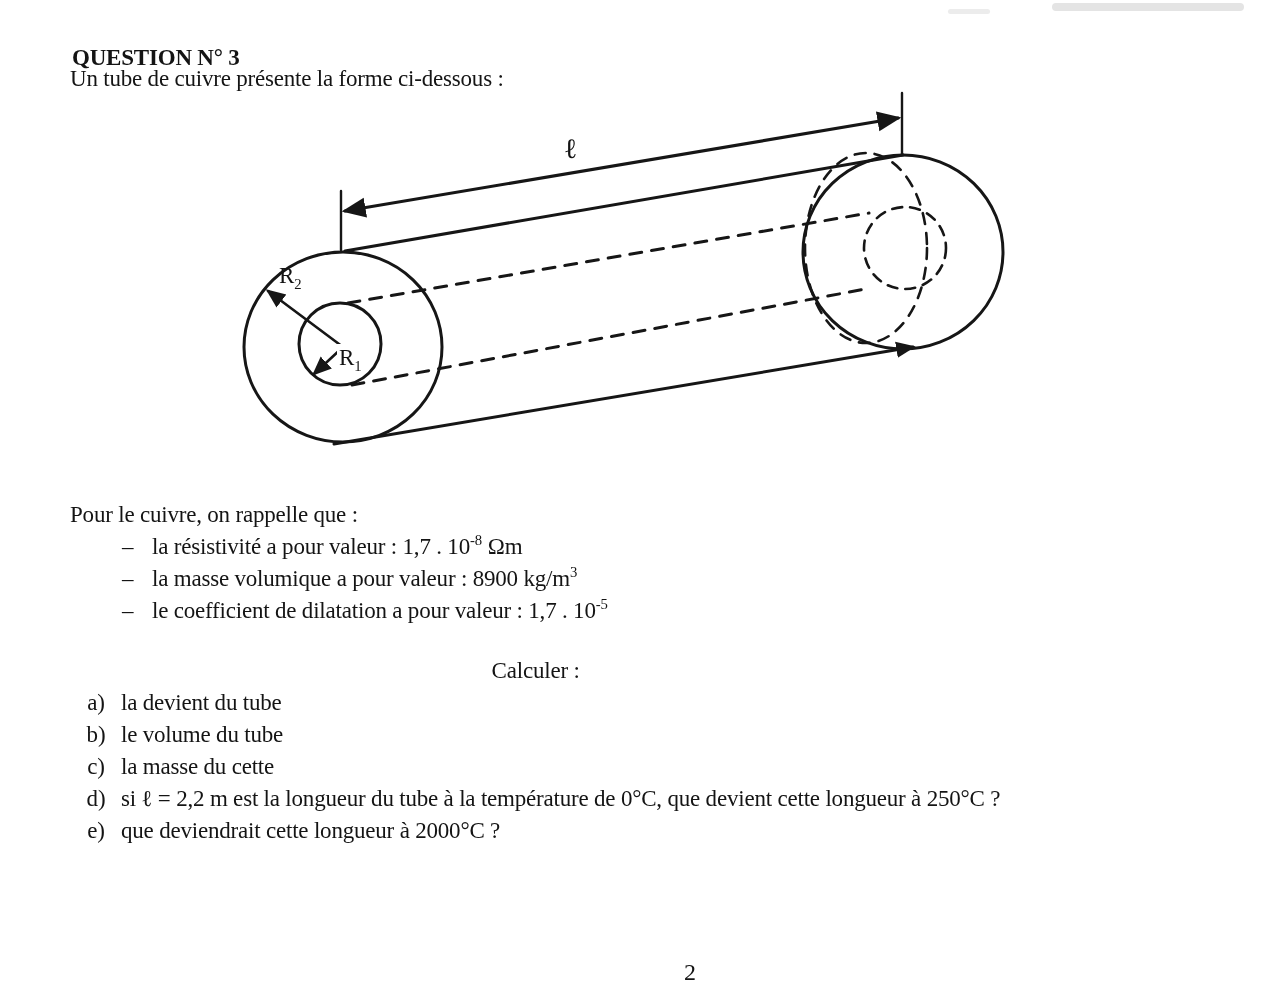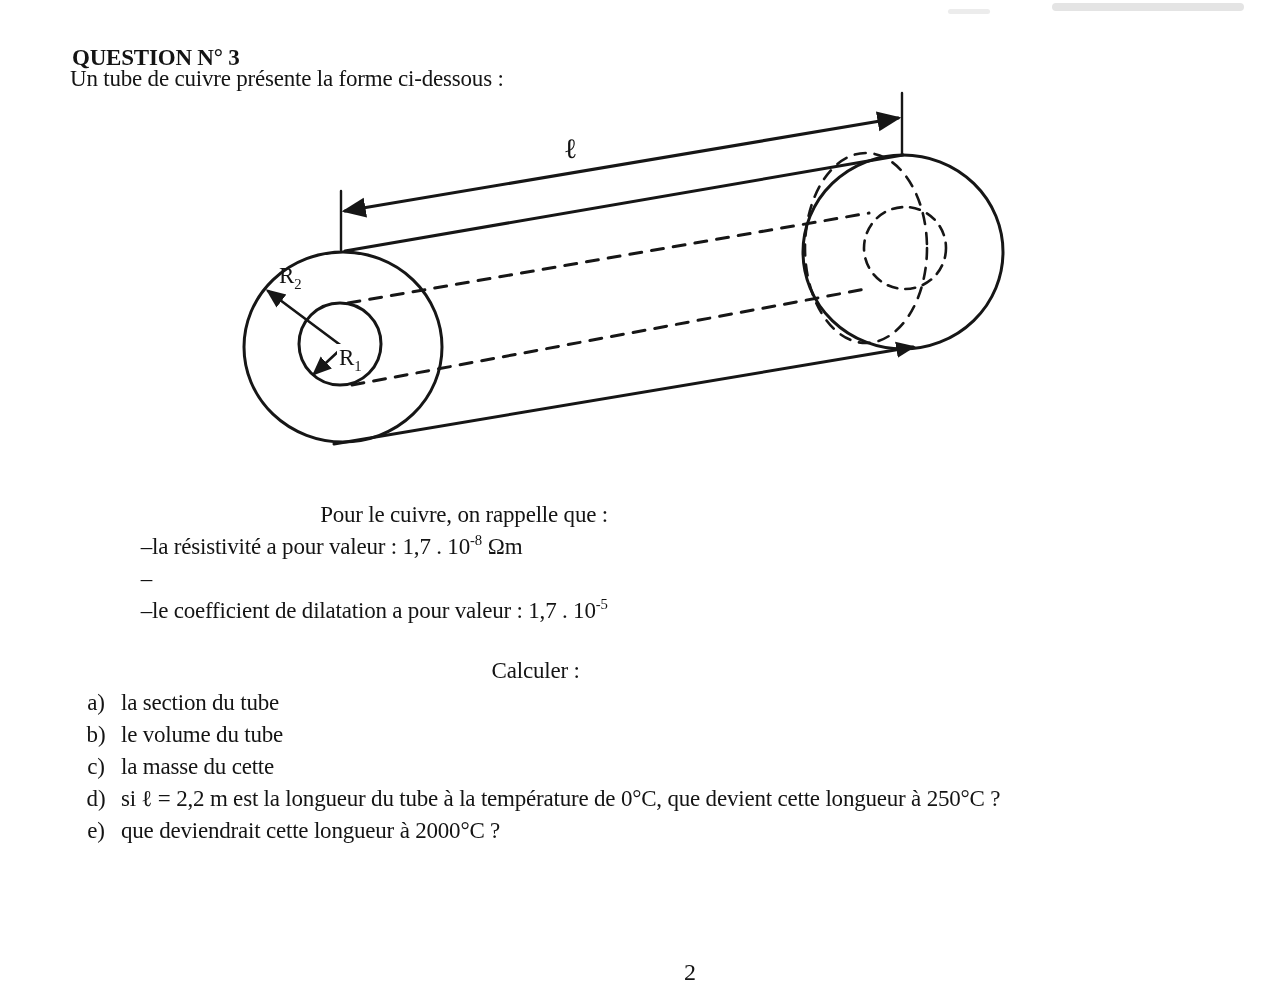--- a/index.html
+++ b/index.html
@@ -20,21 +20,21 @@
     font-size:23px;
     line-height:32px;
     margin-top:40px;
   }
   .intro{left:70px;top:63px;line-height:32px;text-align:center;}
   .diagram-svg{left:0;top:0;width:1280px;height:998px;pointer-events:none;}
   .dim-label{left:564px;top:134px;font-size:28px;line-height:30px;}
   .r2-label{left:279px;top:262px;line-height:28px;}
   .r1-label{left:337px;top:344px;line-height:28px;background:#fff;padding:0 2px;text-align:right;}
   .given{left:1018px;top:139px;line-height:34px;white-space:nowrap;}
-  .reminder{left:70px;top:499px;line-height:32px;text-align:right;}
+  .reminder{left:70px;top:499px;line-height:32px;}
   .reminder-row{display:flex;}
   .reminder-dash{display:inline-block;margin-left:52px;width:30px;flex:0 0 30px;}
   .questions{left:71px;top:655px;line-height:32px;text-align:center;}
   .q-row{display:flex;white-space:nowrap;}
   .q-letter{display:inline-block;width:50px;flex:0 0 50px;}
   .page-number{left:684px;top:956px;font-size:24px;line-height:32px;}
   sub,sup{font-size:64%;line-height:0;letter-spacing:0;}
   sup{vertical-align:super;}
   sub{vertical-align:sub;}
   .smudge{left:1052px;top:3px;width:192px;height:8px;background:#e4e4e4;border-radius:4px;}
@@ -92,32 +92,33 @@
 
 
   <div class="abs reminder">
     <div>Pour le cuivre, on rappelle que :</div>
     <div class="reminder-row">
       <span class="reminder-dash">–</span>
       <span>la résistivité a pour valeur : 1,7 . 10<sup>-8</sup> Ωm</span>
     </div>
     <div class="reminder-row">
       <span class="reminder-dash">–</span>
+      <span>la masse volumique a pour valeur : 8900 kg/m<sup>3</sup></span>
     </div>
     <div class="reminder-row">
       <span class="reminder-dash">–</span>
       <span>le coefficient de dilatation a pour valeur : 1,7 . 10<sup>-5</sup></span>
     </div>
   </div>
 
   <div class="abs questions">
     <div>Calculer :</div>
     <div class="q-row">
       <span class="q-letter">a)</span>
-      <span>la section du tube</span>
+      <span>la devient du tube</span>
     </div>
     <div class="q-row">
       <span class="q-letter">b)</span>
       <span>le volume du tube</span>
     </div>
     <div class="q-row">
       <span class="q-letter">c)</span>
       <span>la masse du cette</span>
     </div>
     <div class="q-row">

